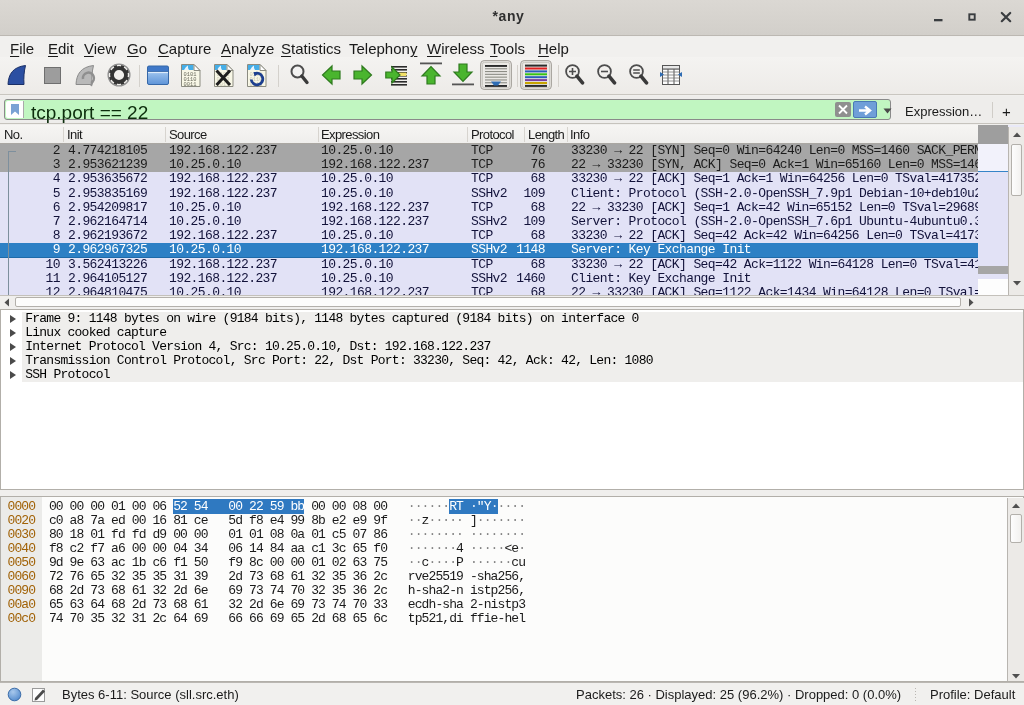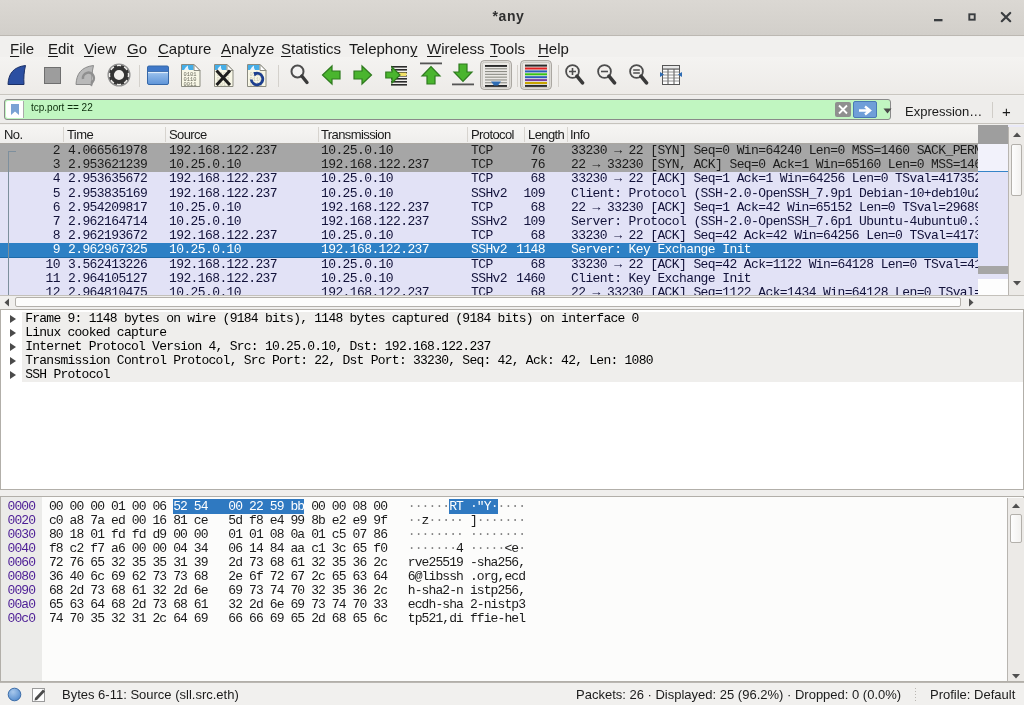--- a/index.html
+++ b/index.html
@@ -23,21 +23,21 @@
 .ti { position:absolute; }
 .tsep { position:absolute; top:8px; height:22px; width:1px; background:#d4d1cc; }
 
 
 #filterbar { position:absolute; left:0; top:96px; width:100%; height:28px; background:#eeedeb;
   border-bottom:1px solid #c6c3bd; }
 #finput { position:absolute; left:4px; top:3px; width:887px; height:21px; background:#c1f6c1;
   border:1px solid #8a8a8a; border-radius:3px; }
 #fbook { position:absolute; left:1px; top:1px; width:18px; height:17px; background:#fff;
   border-right:1px solid #aaa; border-radius:2px 0 0 2px; }
-#ftext { position:absolute; left:26px; top:2px; font-size:10px; color:#0c2d0c; }
+#ftext { position:absolute; left:26px; top:2px; font-size:19px; color:#0c2d0c; }
 #fclear { position:absolute; left:830px; top:2px; width:16px; height:15px; background:#8f8f8f;
   border-radius:2px; }
 #fapply { position:absolute; left:848px; top:1px; width:24px; height:17px; background:#6f9fd8;
   border:1px solid #4a7ab5; border-radius:2px; }
 #fexpr { position:absolute; left:905px; top:8px; font-size:13px; color:#1a1a1a; }
 #fsep { position:absolute; left:992px; top:6px; width:1px; height:16px; background:#d0cdc8; }
 #fplus { position:absolute; left:1002px; top:7px; font-size:15px; color:#1a1a1a; }
 
 
 #plist { position:absolute; left:0; top:125px; width:100%; height:170px; overflow:hidden;
@@ -72,21 +72,21 @@
 .drow { position:absolute; left:0; width:993px; height:14px; line-height:14px; white-space:pre; }
 .drow span { position:absolute; left:21px; display:block; background:#efeeec; width:1001px; padding-left:3.2px; }
 .drow .tri { position:absolute; left:8px; top:2px; }
 .drow span { top:0; }
 
 
 #hexpane { position:absolute; left:0; top:496px; width:1024px; height:186px; background:#fcfcfb;
   border:1px solid #b2afa9; font-family:"Liberation Mono", monospace; font-size:13px; letter-spacing:-0.9px; }
 #hexcol { position:absolute; left:0; top:0; width:41px; height:184px; background:#ebebe9; }
 .hxl { position:relative; height:14px; line-height:14px; white-space:pre; padding-left:6.5px; color:#1a1a1a; }
-.hxl .off { color:#4c1d95; }
+.hxl .off { color:#a16207; }
 .hxl i { font-style:normal; color:#848484; }
 .hxl .hl { background:#2f79c1; color:#fff; }
 .hxl .hl i { color:#e8f0fa; }
 #hexlines { position:absolute; left:0; top:2.5px; width:1000px; }
 #hvsb { position:absolute; left:1006px; top:1px; width:17px; height:183px; background:#eceae7; border-left:1px solid #b8b5b0; }
 #hvsb .sb-thumb { left:2px; top:16px; width:12px; height:29px; }
 
 
 #statusbar { position:absolute; left:0; top:682px; width:100%; height:41px; background:#f1f0ee;
   border-top:1px solid #bab7b2; font-size:13px; color:#1a1a1a; }
@@ -290,36 +290,36 @@
     <svg style="position:absolute;left:877px;top:7px" width="12" height="8">
         <path d="M1.5,1.5 h8 l-4,5 z" fill="#4a4a4a"></path>
       </svg>
   </div>
   <div id="fexpr">Expression…</div>
   <div id="fsep"></div>
   <div id="fplus">+</div>
 </div>
 
 <div id="plist">
-<div class="prow g" style="top:19.0px"><span class="c-no">2</span><span class="c-t">4.066561978</span><span class="c-s">192.168.122.237</span><span class="c-d">10.25.0.10</span><span class="c-p">TCP</span><span class="c-l">76</span><span class="c-i">33230 → 22 [SYN] Seq=0 Win=64240 Len=0 MSS=1460 SACK_PERM</span></div>
+<div class="prow g" style="top:19.0px"><span class="c-no">2</span><span class="c-t">4.774218105</span><span class="c-s">192.168.122.237</span><span class="c-d">10.25.0.10</span><span class="c-p">TCP</span><span class="c-l">76</span><span class="c-i">33230 → 22 [SYN] Seq=0 Win=64240 Len=0 MSS=1460 SACK_PERM</span></div>
 <div class="prow g" style="top:33.2px"><span class="c-no">3</span><span class="c-t">2.953621239</span><span class="c-s">10.25.0.10</span><span class="c-d">192.168.122.237</span><span class="c-p">TCP</span><span class="c-l">76</span><span class="c-i">22 → 33230 [SYN, ACK] Seq=0 Ack=1 Win=65160 Len=0 MSS=1460</span></div>
 <div class="prow l" style="top:47.4px"><span class="c-no">4</span><span class="c-t">2.953635672</span><span class="c-s">192.168.122.237</span><span class="c-d">10.25.0.10</span><span class="c-p">TCP</span><span class="c-l">68</span><span class="c-i">33230 → 22 [ACK] Seq=1 Ack=1 Win=64256 Len=0 TSval=4173522</span></div>
 <div class="prow l" style="top:61.6px"><span class="c-no">5</span><span class="c-t">2.953835169</span><span class="c-s">192.168.122.237</span><span class="c-d">10.25.0.10</span><span class="c-p">SSHv2</span><span class="c-l">109</span><span class="c-i">Client: Protocol (SSH-2.0-OpenSSH_7.9p1 Debian-10+deb10u2)</span></div>
 <div class="prow l" style="top:75.8px"><span class="c-no">6</span><span class="c-t">2.954209817</span><span class="c-s">10.25.0.10</span><span class="c-d">192.168.122.237</span><span class="c-p">TCP</span><span class="c-l">68</span><span class="c-i">22 → 33230 [ACK] Seq=1 Ack=42 Win=65152 Len=0 TSval=296895</span></div>
 <div class="prow l" style="top:90.0px"><span class="c-no">7</span><span class="c-t">2.962164714</span><span class="c-s">10.25.0.10</span><span class="c-d">192.168.122.237</span><span class="c-p">SSHv2</span><span class="c-l">109</span><span class="c-i">Server: Protocol (SSH-2.0-OpenSSH_7.6p1 Ubuntu-4ubuntu0.3)</span></div>
 <div class="prow l" style="top:104.2px"><span class="c-no">8</span><span class="c-t">2.962193672</span><span class="c-s">192.168.122.237</span><span class="c-d">10.25.0.10</span><span class="c-p">TCP</span><span class="c-l">68</span><span class="c-i">33230 → 22 [ACK] Seq=42 Ack=42 Win=64256 Len=0 TSval=41735</span></div>
 <div class="prow sel" style="top:118.4px"><span class="c-no">9</span><span class="c-t">2.962967325</span><span class="c-s">10.25.0.10</span><span class="c-d">192.168.122.237</span><span class="c-p">SSHv2</span><span class="c-l">1148</span><span class="c-i">Server: Key Exchange Init</span></div>
 <div class="prow l" style="top:132.6px"><span class="c-no">10</span><span class="c-t">3.562413226</span><span class="c-s">192.168.122.237</span><span class="c-d">10.25.0.10</span><span class="c-p">TCP</span><span class="c-l">68</span><span class="c-i">33230 → 22 [ACK] Seq=42 Ack=1122 Win=64128 Len=0 TSval=41</span></div>
 <div class="prow l" style="top:146.8px"><span class="c-no">11</span><span class="c-t">2.964105127</span><span class="c-s">192.168.122.237</span><span class="c-d">10.25.0.10</span><span class="c-p">SSHv2</span><span class="c-l">1460</span><span class="c-i">Client: Key Exchange Init</span></div>
 <div class="prow l" style="top:161.0px"><span class="c-no">12</span><span class="c-t">2.964810475</span><span class="c-s">10.25.0.10</span><span class="c-d">192.168.122.237</span><span class="c-p">TCP</span><span class="c-l">68</span><span class="c-i">22 → 33230 [ACK] Seq=1122 Ack=1434 Win=64128 Len=0 TSval=</span></div>
   <div id="phead">
     <span style="left:4px">No.</span>
-      <span style="left:67px">Time</span>
+      <span style="left:67px">Init</span>
     <span style="left:169px">Source</span>
-      <span style="left:321px">Transmission</span>
+      <span style="left:321px">Expression</span>
     <span style="left:471px">Protocol</span>
       <span style="left:528px">Length</span>
     <span style="left:570px">Info</span>
     <div class="hsep" style="left:63px"></div>
       <div class="hsep" style="left:165px"></div>
     <div class="hsep" style="left:318px"></div>
       <div class="hsep" style="left:467px"></div>
     <div class="hsep" style="left:524px"></div>
       <div class="hsep" style="left:567px"></div>
   </div>
@@ -373,22 +373,22 @@
       </svg><span>SSH Protocol</span></div>
 </div>
 
 <div id="hexpane">
   <div id="hexcol"></div>
   <div id="hexlines">
 <div class="hxl"><span class="off">0000</span>  00 00 00 01 00 06 <span class="hl">52 54   00 22 59 bb</span> 00 00 08 00   <i>······</i><span class="hl">RT <i>·</i>"Y<i>·</i></span><i>····</i></div>
 <div class="hxl"><span class="off">0020</span>  c0 a8 7a ed 00 16 81 ce   5d f8 e4 99 8b e2 e9 9f   <i>··</i>z<i>·····</i> ]<i>·······</i></div>
 <div class="hxl"><span class="off">0030</span>  80 18 01 fd fd d9 00 00   01 01 08 0a 01 c5 07 86   <i>········</i> <i>········</i></div>
 <div class="hxl"><span class="off">0040</span>  f8 c2 f7 a6 00 00 04 34   06 14 84 aa c1 3c 65 f0   <i>·······</i>4 <i>·····</i>&lt;e<i>·</i></div>
+<div class="hxl"><span class="off">0050</span>  9d 9e 63 ac 1b c6 f1 50   f9 8c 00 00 01 02 63 75   <i>··</i>c<i>····</i>P <i>······</i>cu</div>
 <div class="hxl"><span class="off">0060</span>  72 76 65 32 35 35 31 39   2d 73 68 61 32 35 36 2c   rve25519 -sha256,</div>
-<div class="hxl"><span class="off">0080</span>  36 40 6c 69 62 73 73 68   2e 6f 72 67 2c 65 63 64   6@libssh .org,ecd</div>
 <div class="hxl"><span class="off">0090</span>  68 2d 73 68 61 32 2d 6e   69 73 74 70 32 35 36 2c   h-sha2-n istp256,</div>
 <div class="hxl"><span class="off">00a0</span>  65 63 64 68 2d 73 68 61   32 2d 6e 69 73 74 70 33   ecdh-sha 2-nistp3</div>
 <div class="hxl"><span class="off">00c0</span>  74 70 35 32 31 2c 64 69   66 66 69 65 2d 68 65 6c   tp521,di ffie-hel</div>
   </div>
   <div id="hvsb">
     <svg class="abs" style="left:2px;top:3px" width="12" height="10">
         <path d="M2,7 L6,2.5 L10,7 Z" fill="#4f4f4f"></path>
       </svg>
     <div class="sb-thumb"></div>
     <svg class="abs" style="left:2px;top:173px" width="12" height="10">

